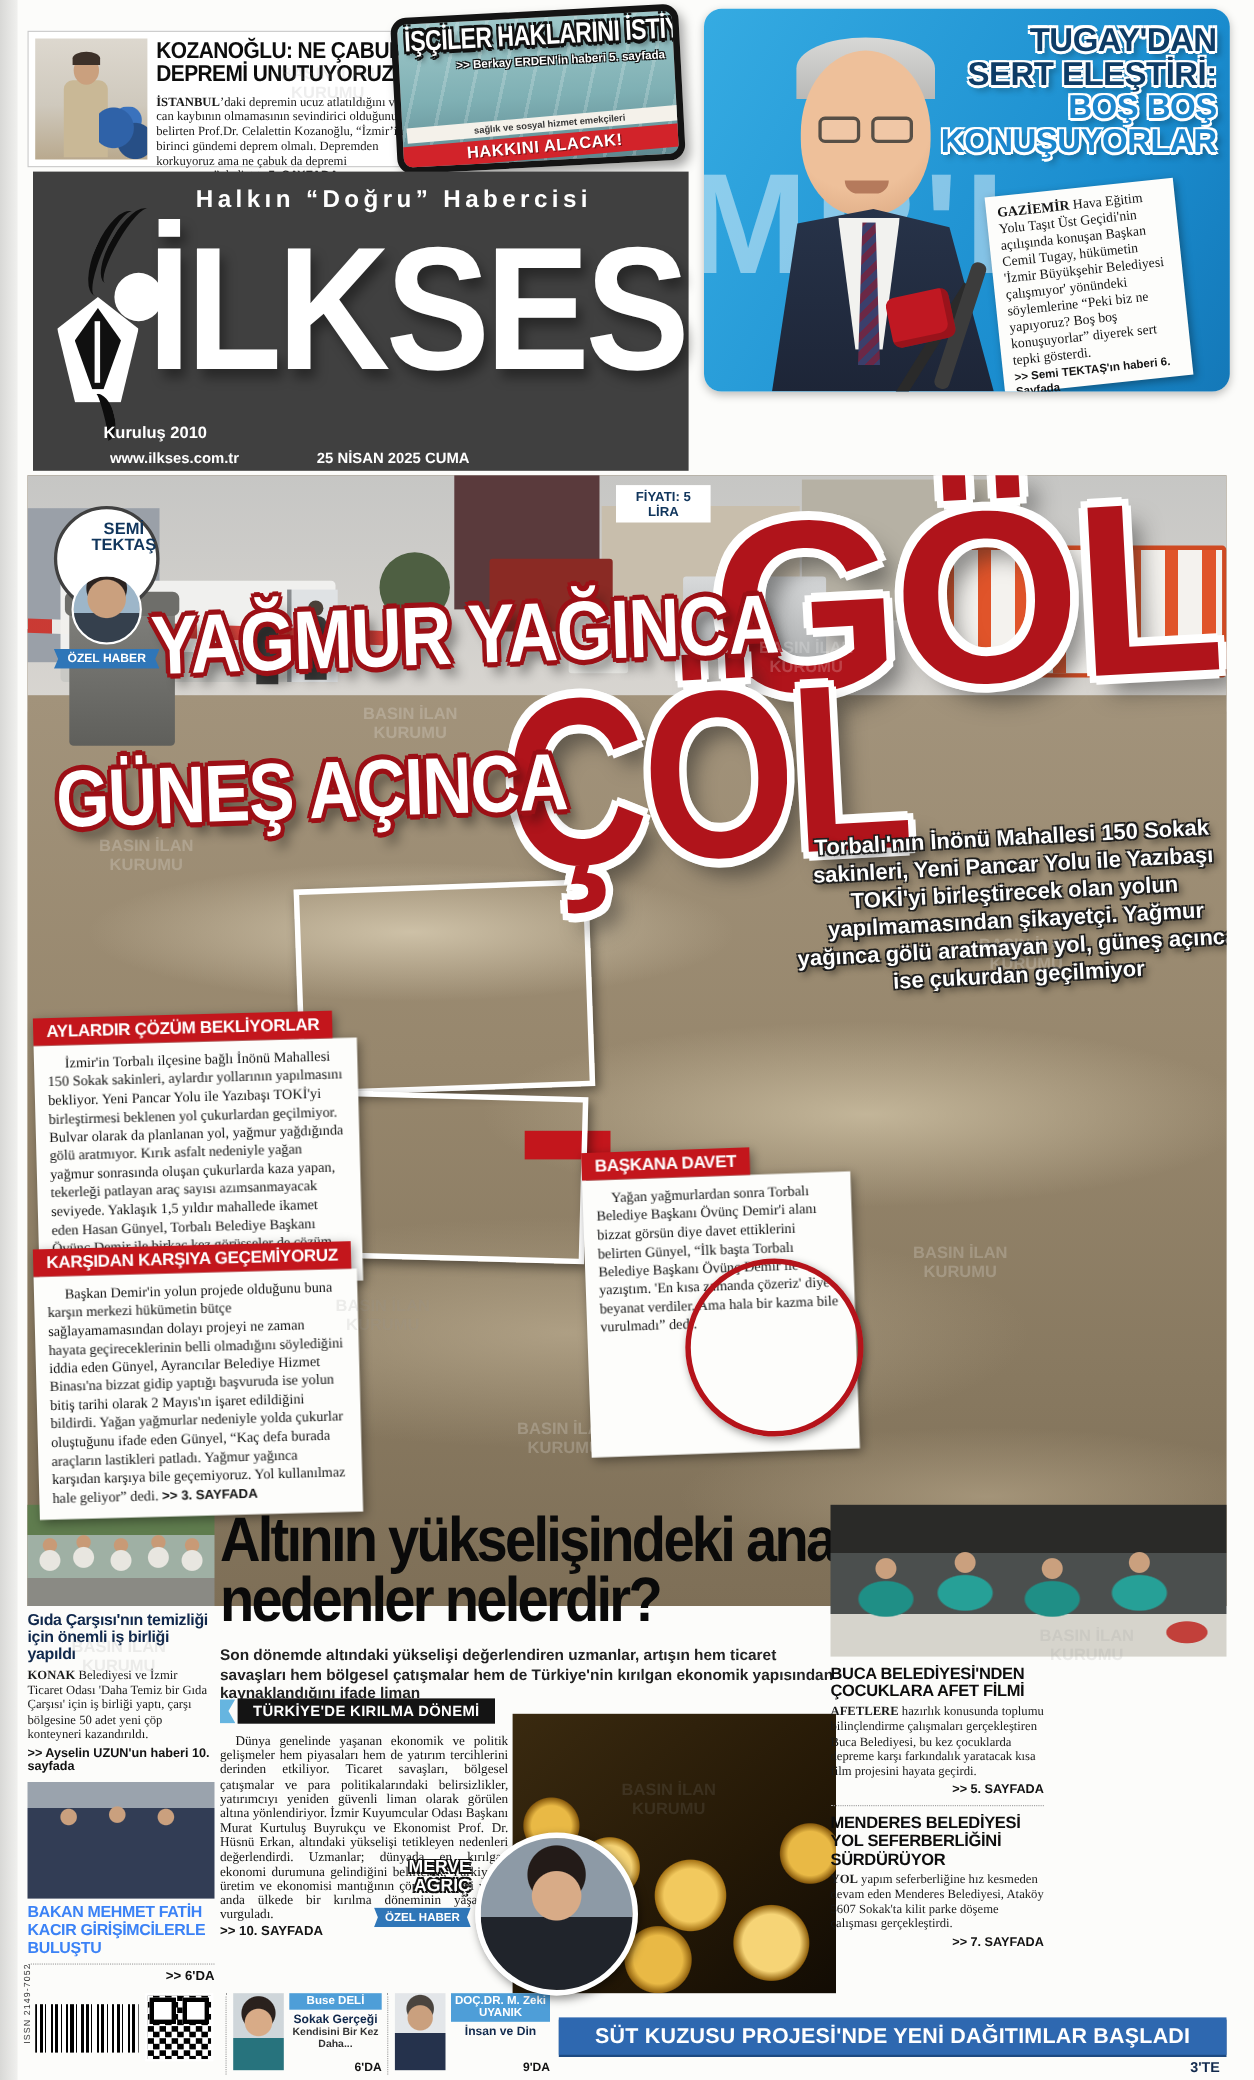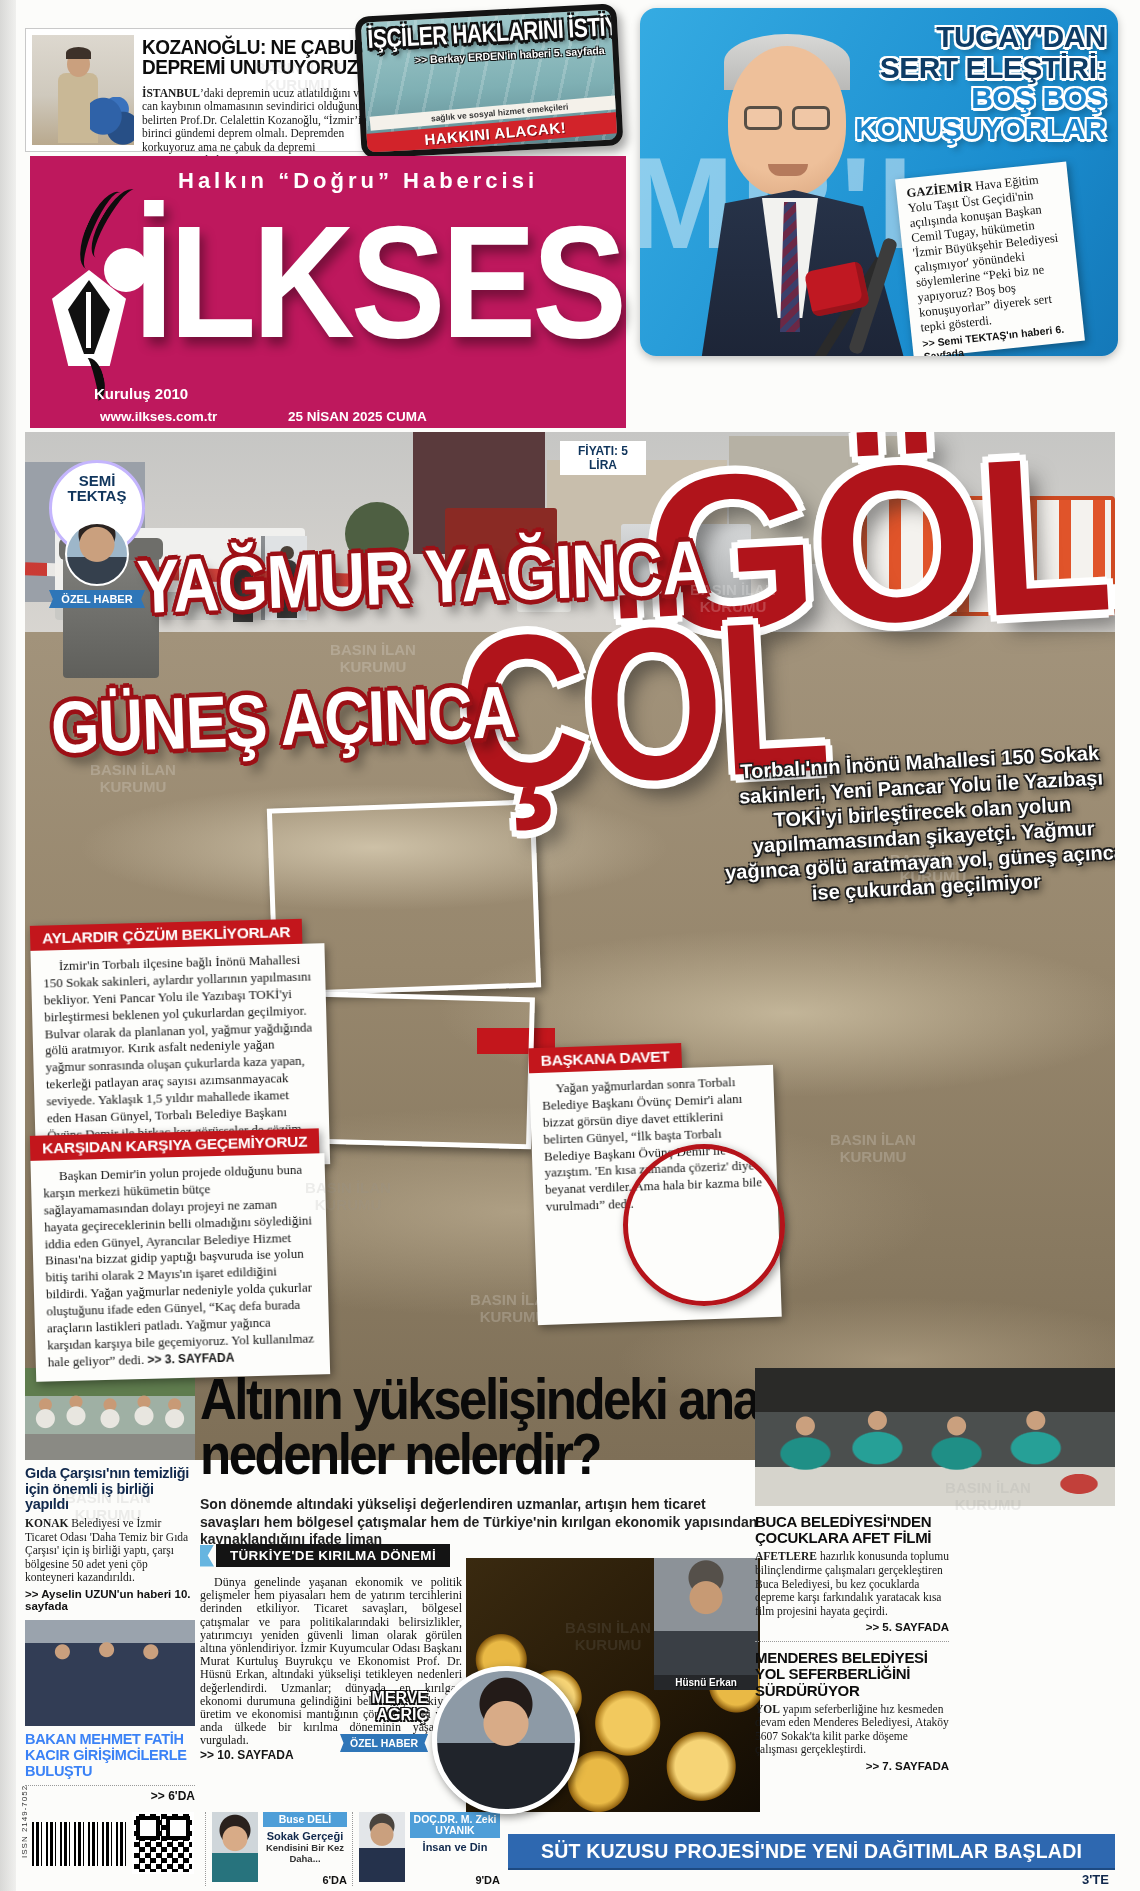--- a/index.html
+++ b/index.html
@@ -85,21 +85,21 @@
   .tr-l { font-weight:900; font-size:30px; letter-spacing:-.5px;
       text-shadow:-2px -2px 0 #fff,2px -2px 0 #fff,-2px 2px 0 #fff,2px 2px 0 #fff,0 3px 0 #fff,4px 5px 6px rgba(0,0,0,.35); }
   .tr-l1,.tr-l2 { color:#0e3c66; }
   .tr-l3,.tr-l4 { color:#1b86cd; }
   .gz-box { position:absolute; left:264px; top:162px; width:172px; height:180px; background:#fdfdfb; transform:rotate(-6deg);
       padding:8px 10px; box-shadow:2px 3px 8px rgba(0,0,0,.35); font-family:"Liberation Serif",serif;
       font-size:12.5px; line-height:1.2; color:#141414; }
   .gz-box .ref { font-family:"Liberation Sans",sans-serif; font-weight:800; font-size:10.5px; display:block; margin-top:2px; }
 
   
-  .mast { left:30px; top:156px; width:596px; height:272px; background:#be185d; }
+  .mast { left:30px; top:156px; width:596px; height:272px; background:#404040; }
   .mast-tagline { position:absolute; left:148px; top:12px; width:440px; color:#fff; font-weight:600; font-size:22px;
       letter-spacing:4px; white-space:nowrap; }
   .mast-title { position:absolute; left:104px; top:34px; font-weight:900; font-size:142px; letter-spacing:-4px; color:#fff;
       transform:scaleY(1.12); transform-origin:top left; text-shadow:5px 7px 10px rgba(0,0,0,.38); }
   .mast-founded { position:absolute; left:64px; bottom:26px; color:#fff; font-weight:700; font-size:15px; }
   .mast-site { position:absolute; left:70px; bottom:4px; color:#fff; font-weight:700; font-size:13.5px; }
   .mast-date { position:absolute; left:258px; bottom:4px; color:#fff; font-weight:800; font-size:13.5px; }
   .mast-price { left:560px; top:402px; width:86px; background:#fff; color:#10355c; font-weight:800; font-size:12px;
       padding:3px 4px; text-align:center; z-index:5;margin-top:39px; }
   
@@ -132,22 +132,22 @@
       background:repeating-linear-gradient(90deg,#cf2f27 0 22px,#f2f0ec 22px 44px); opacity:.9; }
   .dumpster { position:absolute; left:38px; top:118px; width:96px; height:128px; background:linear-gradient(180deg,#80807c,#5f5f5b);
       border-radius:6px 6px 4px 4px; }
   .dumpster:after { content:""; position:absolute; left:-4px; top:-12px; width:104px; height:22px; background:#6e6e6a; border-radius:6px; }
   .sil { position:absolute; width:20px; height:58px; background:#3b3b3a; border-radius:8px 8px 0 0; }
   .sil:before { content:""; position:absolute; left:3px; top:-14px; width:14px; height:14px; background:#4a4038; border-radius:50%; }
   .truck { position:absolute; }
 
   
   .badge { position:absolute; left:14px; top:28px; width:116px; text-align:center; z-index:12; }
-  .badge-circle { width:96px; height:96px; margin:0 auto; background:#fff; border:3px solid #c4b5fd; border-radius:50%;
-      display:flex; flex-direction:column; align-items:center; justify-content:flex-start; padding-top:10px; }
+  .badge-circle { width:96px; height:96px; margin:0 auto; background:#fff; border:3px solid #404040; border-radius:50%;
+      display:flex; flex-direction:column; align-items:flex-end; justify-content:flex-start; padding-top:10px; }
   .badge-name { font-weight:800; font-size:15px; line-height:1.02; color:#10355c; }
   .badge-photo { width:64px; height:64px; border-radius:50%; margin:-34px auto 0; border:2px solid #fff;
       background:
         radial-gradient(circle at 50% 34%, #caa07e 17px, transparent 18px),
         radial-gradient(circle at 50% 18%, #2b2320 18px, transparent 19px),
         linear-gradient(180deg,#9db6c9 0 55%, #35404d 55% 100%); }
   .badge-ribbon { margin:4px auto 0; width:96px; background:#2f76b8; color:#fff; font-weight:800; font-size:11px;
       padding:3px 0; clip-path:polygon(0 0,100% 0,96% 50%,100% 100%,0 100%,4% 50%); }
 
   
@@ -467,23 +467,20 @@
 
   <div class="abs cs">
     <h1 class="cs-head">Altının yükselişindeki ana nedenler nelerdir?</h1>
     <p class="cs-lead">Son dönemde altındaki yükselişi değerlendiren uzmanlar, artışın hem ticaret savaşları hem bölgesel çatışmalar hem de Türkiye'nin kırılgan ekonomik yapısından kaynaklandığını ifade liman</p>
     <div class="cs-kicker">
       <div class="cs-flag2"></div>
       <div class="cs-kicker-bar">TÜRKİYE'DE KIRILMA DÖNEMİ</div>
     </div>
     <p class="cs-body"><span>Dünya genelinde yaşanan ekonomik ve politik gelişmeler hem piyasaları hem de yatırım tercihlerini derinden etkiliyor. Ticaret savaşları, bölgesel çatışmalar ve para politikalarındaki belirsizlikler, yatırımcıyı yeniden güvenli liman olarak görülen altına yönlendiriyor. İzmir Kuyumcular Odası Başkanı Murat Kurtuluş Buyrukçu ve Ekonomist Prof. Dr. Hüsnü Erkan, altındaki yükselişi tetikleyen nedenleri değerlendirdi. Uzmanlar; dünyada en kırılgan ekonomi durumuna gelindiğini belirterek, Türkiye'de üretim ve ekonomisi mantığının çöp edildiğini ve şu anda ülkede bir kırılma döneminin yaşadığını vurguladı. </span><b class="cs-ref">&gt;&gt; 10. SAYFADA</b></p>
     <div class="cs-visual">
-      <div class="port port2">
-        <div class="port-cap">Hüsnü Erkan</div>
-      </div>
     </div>
     <div class="merve-circle"></div>
     <div class="merve-label">
       <div>MERVE</div>
       <div>AĞRIÇ</div>
     </div>
     <div class="merve-ribbon">ÖZEL HABER</div>
   </div>
 
   <div class="abs br">

